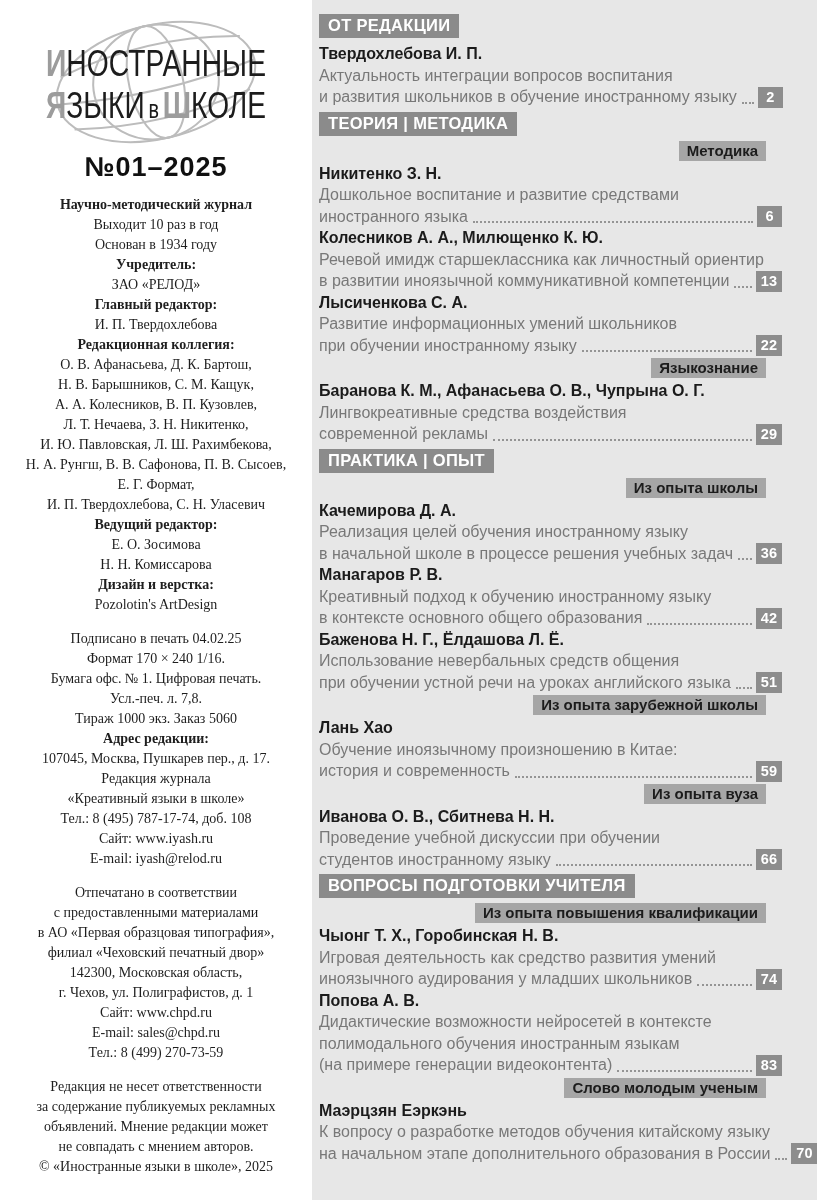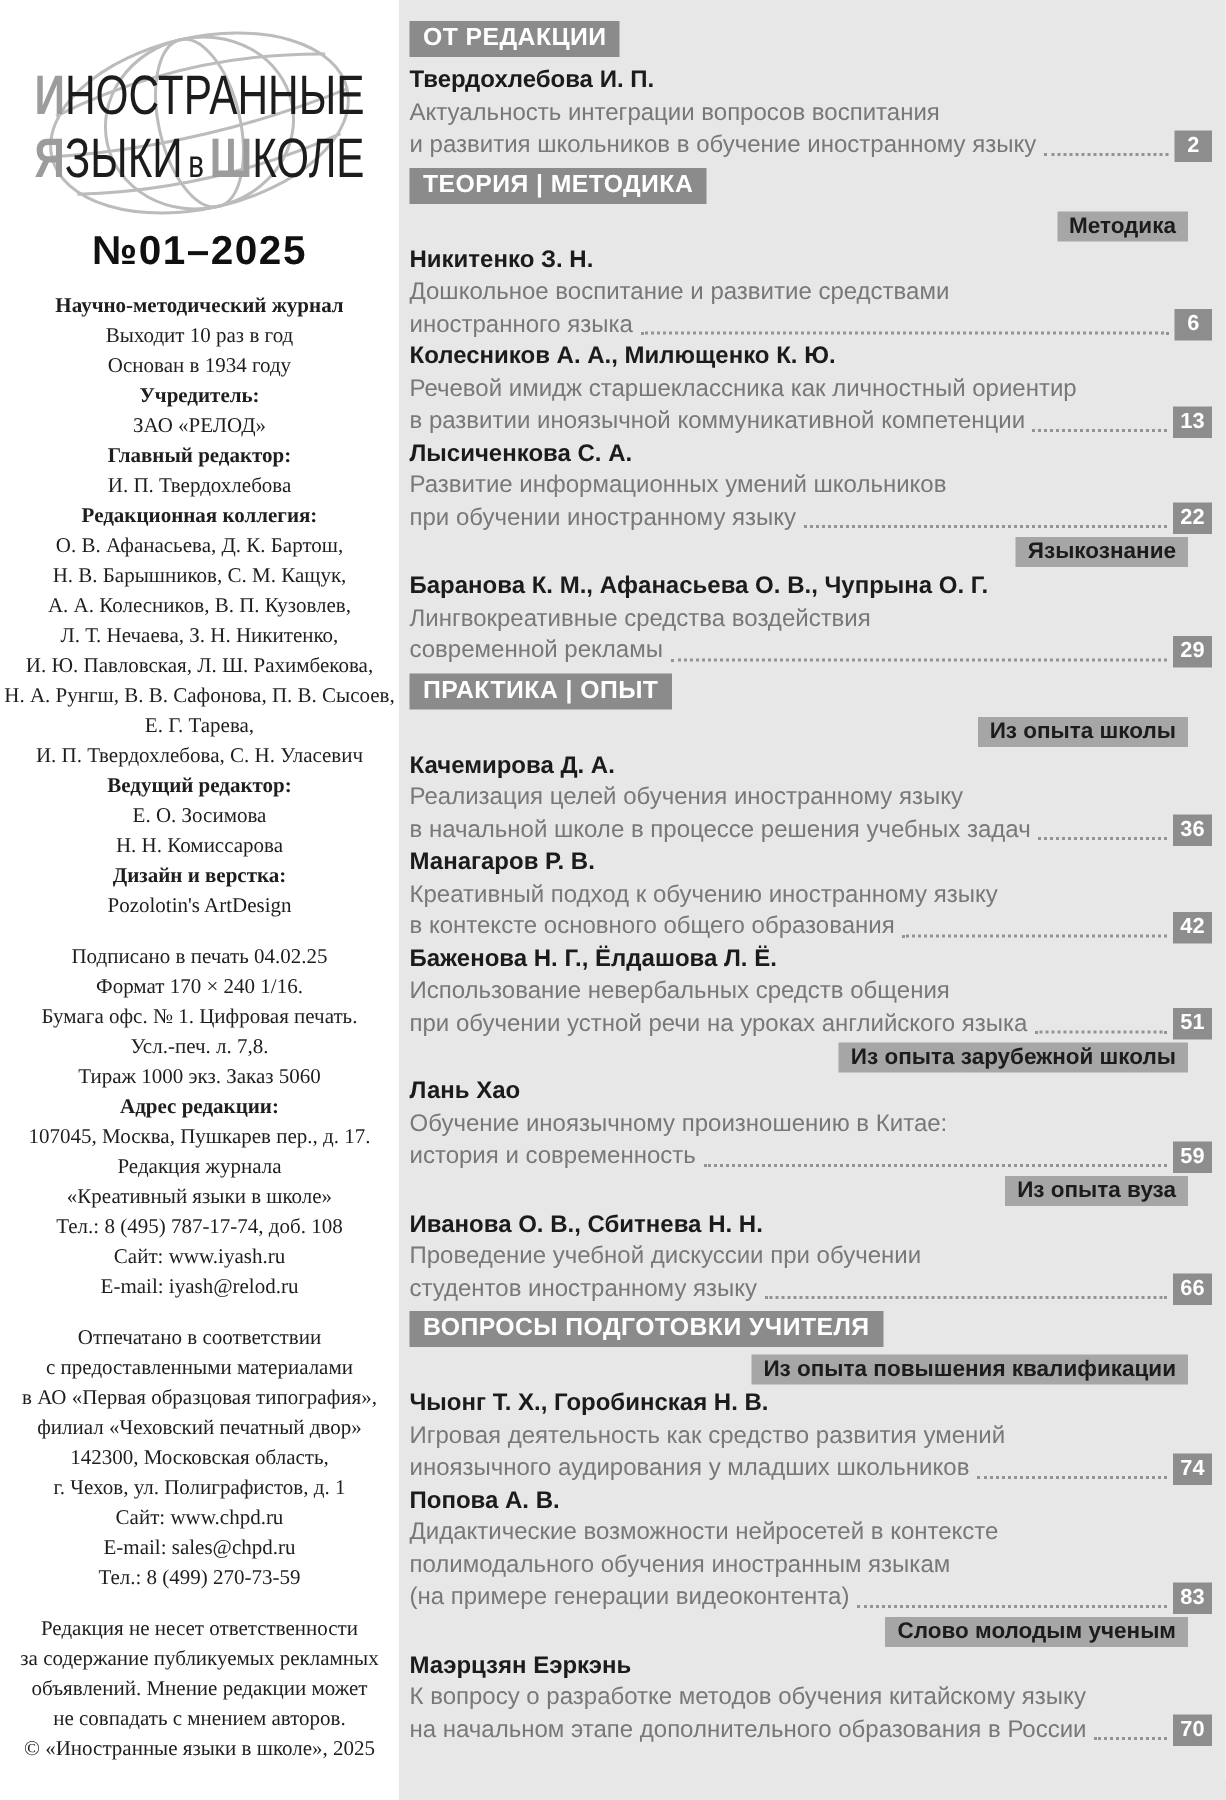--- a/index.html
+++ b/index.html
@@ -6,21 +6,21 @@
   html,body { width:817px; height:1200px; }
   body {
     font-family:"Liberation Sans", sans-serif;
     background:#ffffff;
     overflow:hidden;
   }
   .page { display:flex; width:817px; height:1200px; }
 
   
   .sidebar {
-    width:266px; flex:none;
+    width:312px; flex:none;
     background:#ffffff;
     padding:18px 2px 0;
     text-align:center;
     font-family:"Liberation Serif", serif;
     color:#1e1e1e;
   }
   .logo-wrap { width:244px; margin:0 auto; }
   .logo-wrap svg { display:block; width:244px; height:128px; }
   .logo-text { font-family:"Liberation Sans", sans-serif; fill:#1c1c1c; }
   .logo-text .cap { font-weight:bold; fill:#9c9c9c; }
@@ -31,21 +31,21 @@
     color:#101010; margin:6px 0 12px;
   }
   .sb-block { margin-bottom:14px; }
   .sb-line { font-size:14px; line-height:20px; white-space:nowrap; }
   .sb-line.bold { font-weight:bold; }
 
   
   .toc {
     flex:1;
     background:var(--panel-bg,#e7e7e7);
-    padding:10px 9px 0 7px;
+    padding:10px 35px 0 7px;
     font-size:16px;
   }
   .sec-header-row { margin:4px 0 5px; }
   .sec-header {
     display:inline-block;
     background:var(--section-header-bg,#8b8b8b);
     color:var(--section-header-text,#ffffff);
     font-weight:bold; font-size:16.5px; letter-spacing:.3px;
     padding:2px 9px 3px;
   }
@@ -107,21 +107,21 @@
           <div class="sb-line">ЗАО «РЕЛОД»</div>
           <div class="sb-line bold">Главный редактор:</div>
           <div class="sb-line">И. П. Твердохлебова</div>
           <div class="sb-line bold">Редакционная коллегия:</div>
           <div class="sb-line">О. В. Афанасьева, Д. К. Бартош,</div>
           <div class="sb-line">Н. В. Барышников, С. М. Кащук,</div>
           <div class="sb-line">А. А. Колесников, В. П. Кузовлев,</div>
           <div class="sb-line">Л. Т. Нечаева, З. Н. Никитенко,</div>
           <div class="sb-line">И. Ю. Павловская, Л. Ш. Рахимбекова,</div>
           <div class="sb-line">Н. А. Рунгш, В. В. Сафонова, П. В. Сысоев,</div>
-          <div class="sb-line">Е. Г. Тарева,</div>
+          <div class="sb-line">Е. Г. Формат,</div>
           <div class="sb-line">И. П. Твердохлебова, С. Н. Уласевич</div>
           <div class="sb-line bold">Ведущий редактор:</div>
           <div class="sb-line">Е. О. Зосимова</div>
           <div class="sb-line">Н. Н. Комиссарова</div>
           <div class="sb-line bold">Дизайн и верстка:</div>
           <div class="sb-line">Pozolotin's ArtDesign</div>
         </div>
         <div class="sb-block">
           <div class="sb-line">Подписано в печать 04.02.25</div>
           <div class="sb-line">Формат 170 × 240 1/16.</div>

